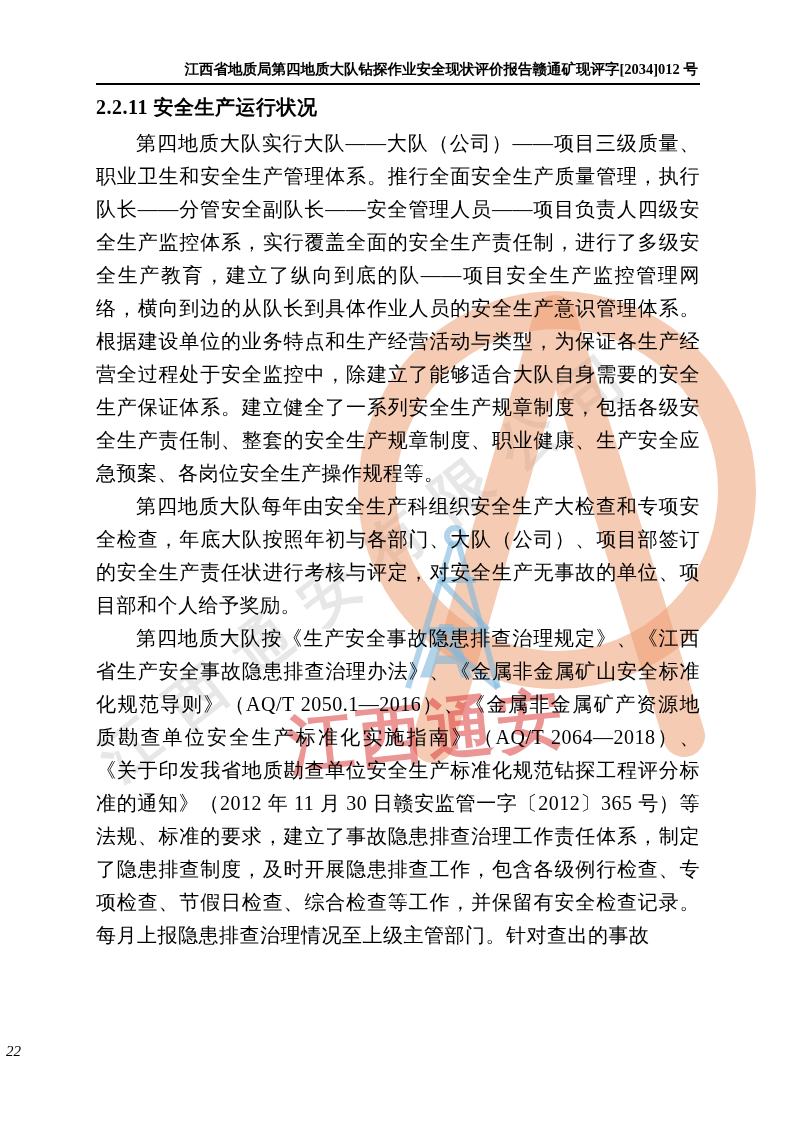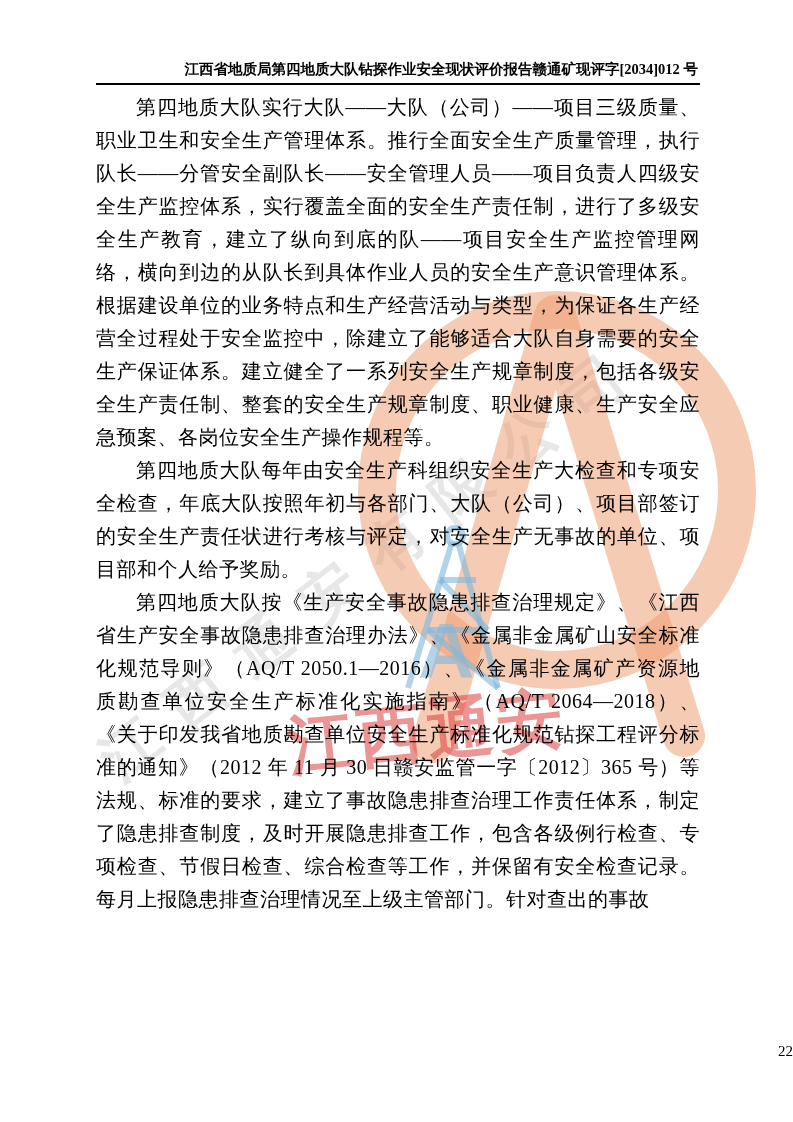--- a/index.html
+++ b/index.html
@@ -77,22 +77,23 @@
     line-height: 33px;
     text-align: justify;
     text-indent: 2em;
     letter-spacing: 0.5px;
   }
   .footer {
     position: absolute;
     left: 6px; right: 0;
     bottom: 62px;
     z-index: 2;
-    text-align: right;
+    text-align: left;
     font-size: 15px;
+    font-style: italic;
   }
 </style>
 </head>
 <body>
 
 <div class="page">
 
   <div class="wm-layer">
     <div class="wm-gray-line">江西通安有限公司</div>
     <svg width="793" height="1122" viewBox="0 0 793 1122" style="position:absolute;left:0;top:0;">
@@ -117,20 +118,21 @@
   </div>
 
   <div class="content">
 
     <div class="doc-header">
       <span>江西省地质局第四地质大队钻探作业安全现状评价报告</span>
       <span>赣通矿现评字[2034]012 号</span>
     </div>
     <hr class="header-rule">
 
+    <h2 class="sec-heading">2.2.11 安全生产运行状况</h2>
     <p class="body-para">第四地质大队实行大队——大队（公司）——项目三级质量、职业卫生和安全生产管理体系。推行全面安全生产质量管理，执行队长——分管安全副队长——安全管理人员——项目负责人四级安全生产监控体系，实行覆盖全面的安全生产责任制，进行了多级安全生产教育，建立了纵向到底的队——项目安全生产监控管理网络，横向到边的从队长到具体作业人员的安全生产意识管理体系。根据建设单位的业务特点和生产经营活动与类型，为保证各生产经营全过程处于安全监控中，除建立了能够适合大队自身需要的安全生产保证体系。建立健全了一系列安全生产规章制度，包括各级安全生产责任制、整套的安全生产规章制度、职业健康、生产安全应急预案、各岗位安全生产操作规程等。</p>
     <p class="body-para">第四地质大队每年由安全生产科组织安全生产大检查和专项安全检查，年底大队按照年初与各部门、大队（公司）、项目部签订的安全生产责任状进行考核与评定，对安全生产无事故的单位、项目部和个人给予奖励。</p>
 
 
     <p class="body-para">第四地质大队按《生产安全事故隐患排查治理规定》、《江西省生产安全事故隐患排查治理办法》、《金属非金属矿山安全标准化规范导则》（AQ/T 2050.1—2016）、《金属非金属矿产资源地质勘查单位安全生产标准化实施指南》（AQ/T 2064—2018）、《关于印发我省地质勘查单位安全生产标准化规范钻探工程评分标准的通知》（2012 年 11 月 30 日赣安监管一字〔2012〕365 号）等法规、标准的要求，建立了事故隐患排查治理工作责任体系，制定了隐患排查制度，及时开展隐患排查工作，包含各级例行检查、专项检查、节假日检查、综合检查等工作，并保留有安全检查记录。每月上报隐患排查治理情况至上级主管部门。针对查出的事故</p>
 
   </div>
 
   <div class="footer">
     <span>22</span>

